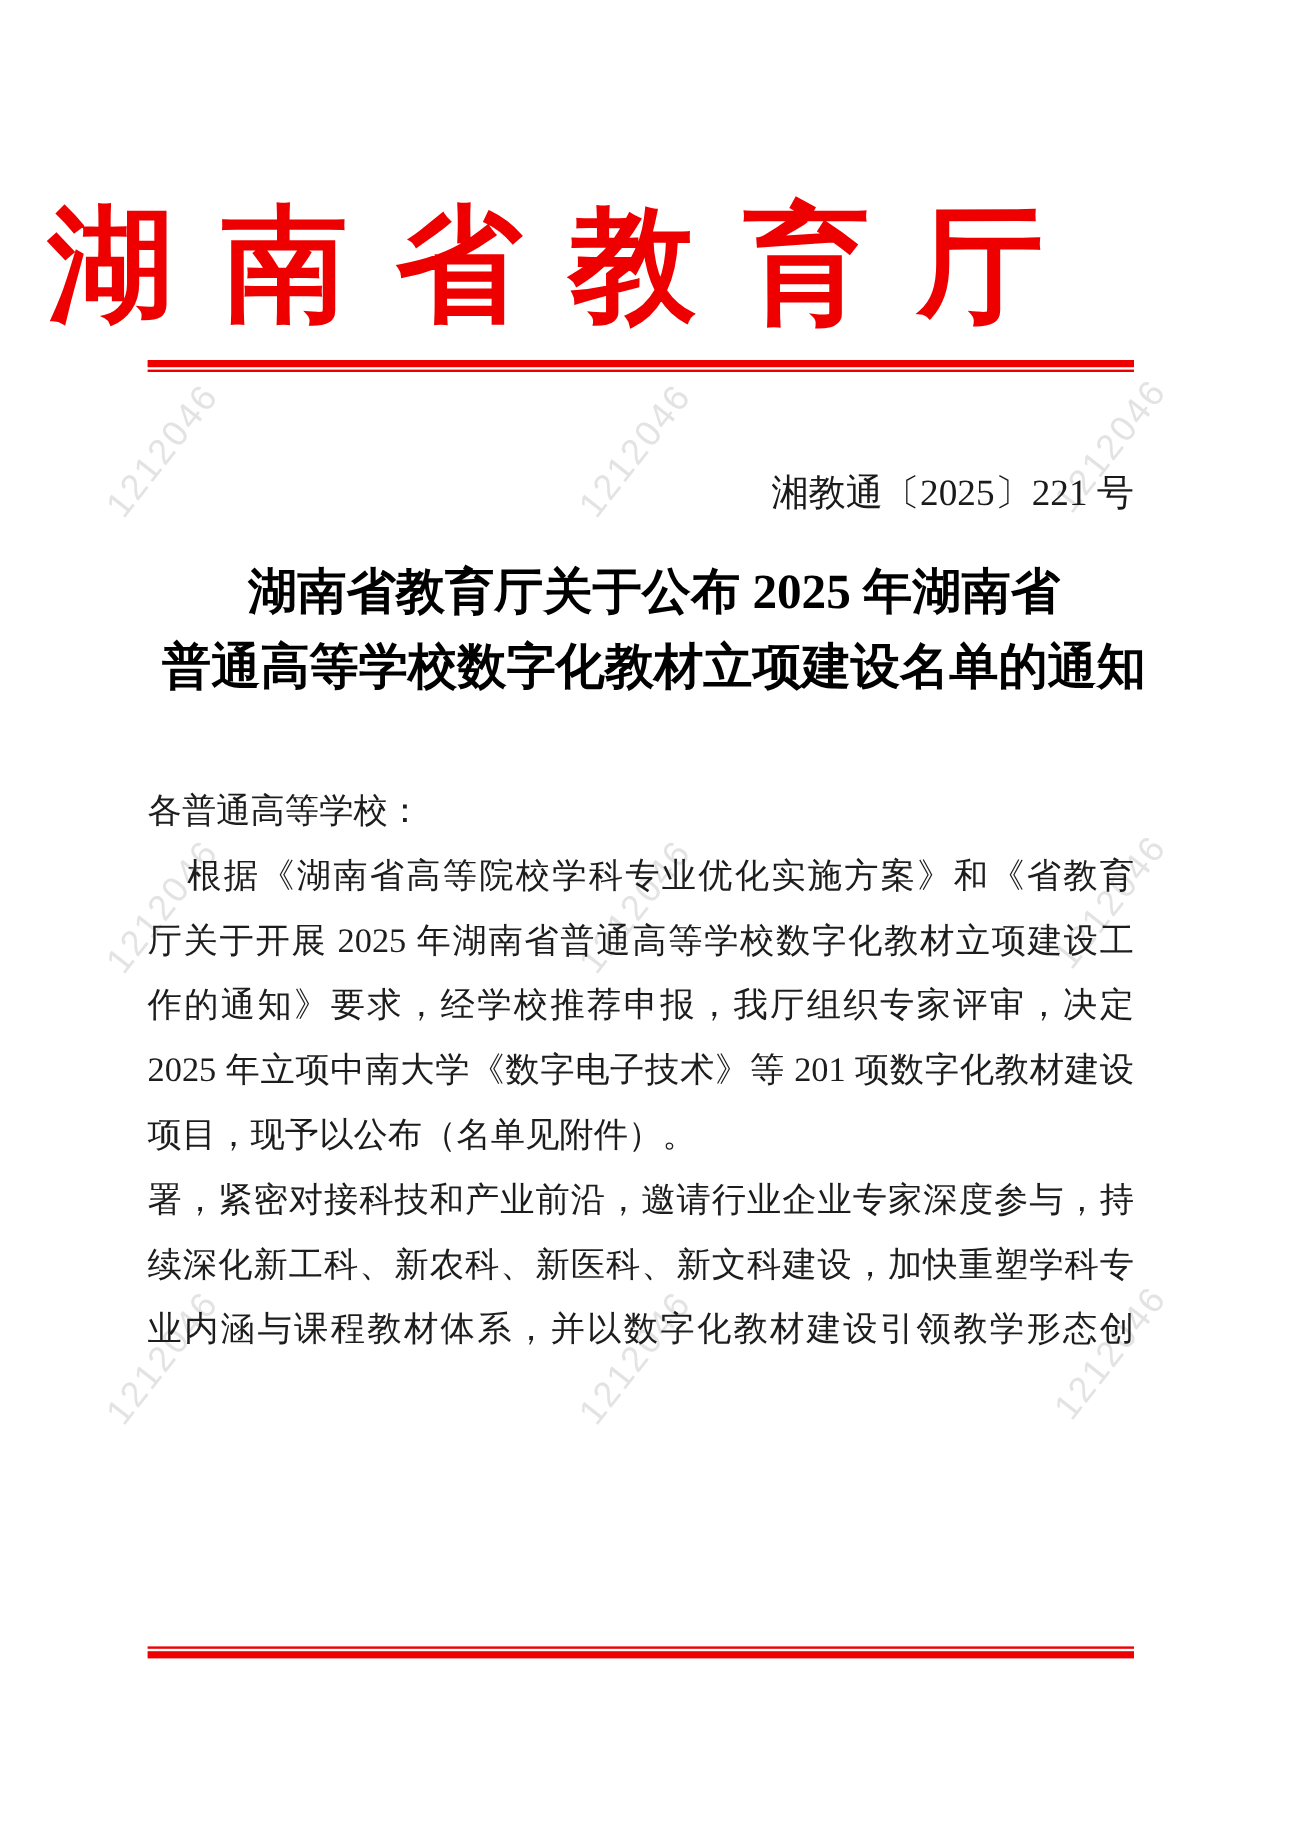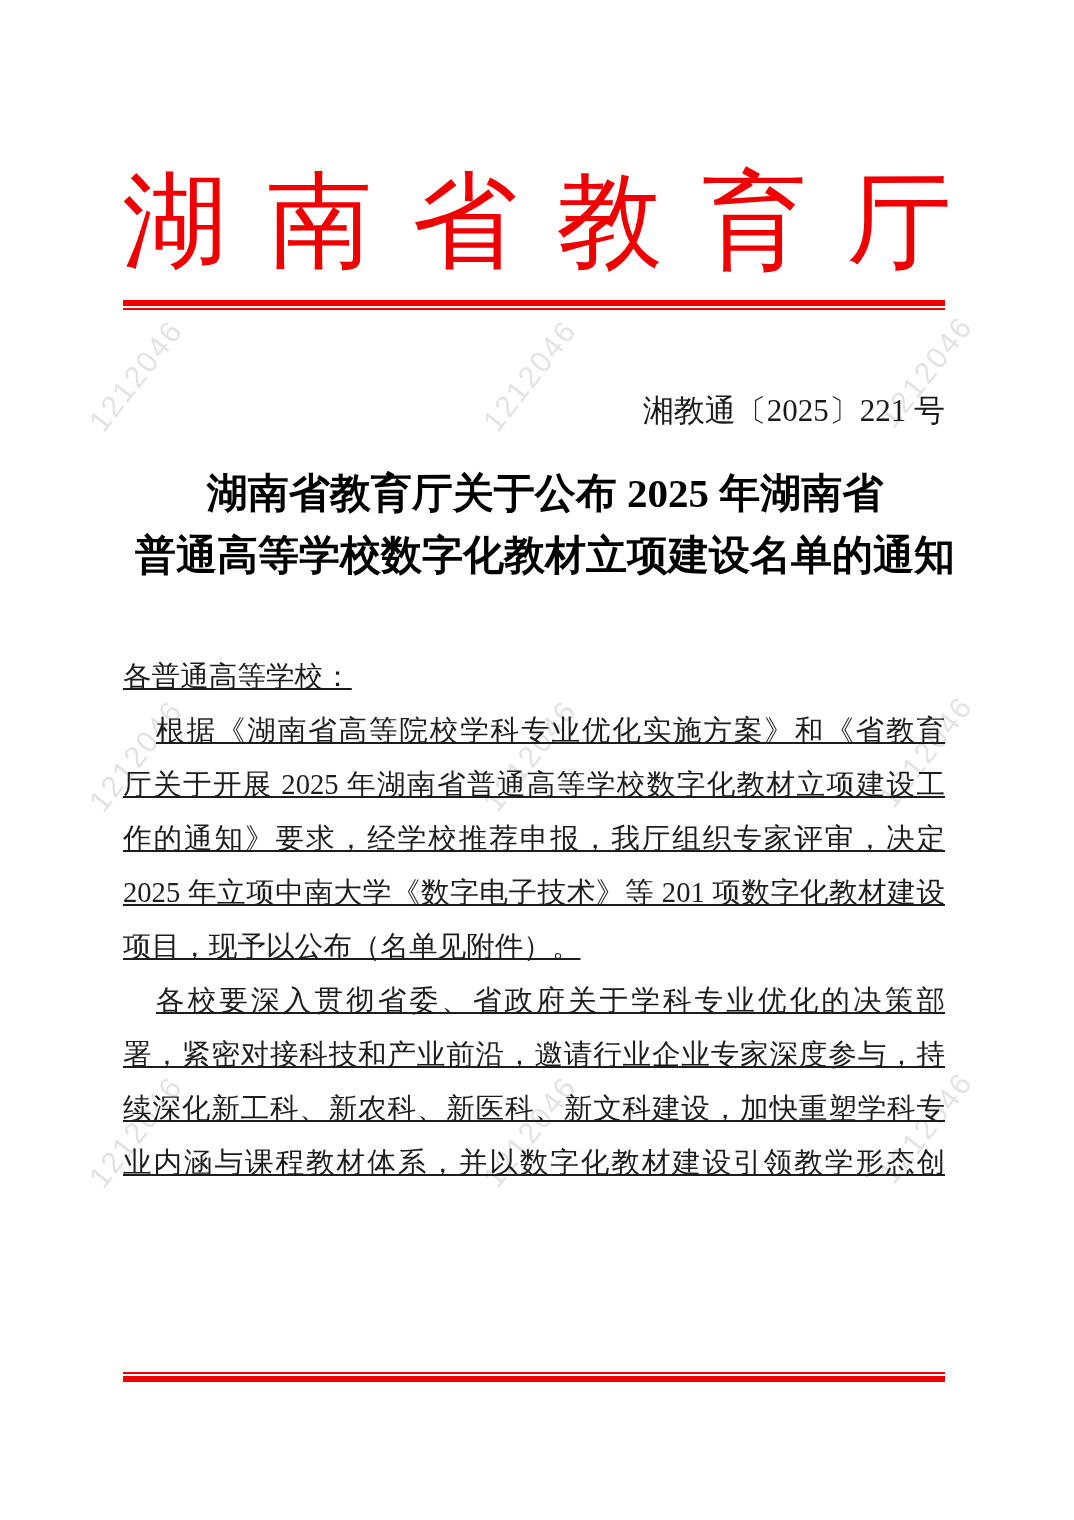--- a/index.html
+++ b/index.html
@@ -34,24 +34,24 @@
     user-select: none;
   }
 
   
   .agency-name {
     position: absolute;
     top: 163px;
     left: 0;
     width: 100%;
     z-index: 1;
-    text-align: center;
+    text-align: left;
     font-size: 105px;
     line-height: 1.12;
-    font-weight: normal;
+    font-weight: bold;
     color: #ee0000;
     letter-spacing: 0.38em;
     text-indent: 0.38em;
     white-space: nowrap;
   }
 
   
   .rule {
     position: absolute;
     left: 123px;
@@ -99,21 +99,21 @@
   .doc-body {
     position: absolute;
     top: 650px;
     left: 123px;
     width: 822px;
     z-index: 1;
     font-size: 28.6px;
     line-height: 54px;
     color: #1d1d1d;
   }
-  .body-line { min-height: 54px; text-decoration: underline; }
+  .body-line { min-height: 54px; }
   .body-line.jt {
     text-align: justify;
     text-align-last: justify;
   }
   .body-line.ind { text-indent: 33px; }
 </style>
 </head>
 <body>
 
 <div class="page">
@@ -145,21 +145,20 @@
     <div class="title-line">普通高等学校数字化教材立项建设名单的通知</div>
   </h1>
 
   <main class="doc-body">
     <div class="body-line">各普通高等学校：</div>
     <div class="body-line jt ind">根据《湖南省高等院校学科专业优化实施方案》和《省教育</div>
     <div class="body-line jt">厅关于开展 2025 年湖南省普通高等学校数字化教材立项建设工</div>
     <div class="body-line jt">作的通知》要求，经学校推荐申报，我厅组织专家评审，决定</div>
     <div class="body-line jt">2025 年立项中南大学《数字电子技术》等 201 项数字化教材建设</div>
     <div class="body-line">项目，现予以公布（名单见附件）。</div>
-    <div class="body-line jt ind">各校要深入贯彻省委、省政府关于学科专业优化的决策部</div>
     <div class="body-line jt">署，紧密对接科技和产业前沿，邀请行业企业专家深度参与，持</div>
     <div class="body-line jt">续深化新工科、新农科、新医科、新文科建设，加快重塑学科专</div>
     <div class="body-line jt">业内涵与课程教材体系，并以数字化教材建设引领教学形态创</div>
   </main>
 
   <div class="rule rule-bottom">
     <div class="bar-thin"></div>
     <div class="bar-gap"></div>
     <div class="bar-thick"></div>
   </div>

